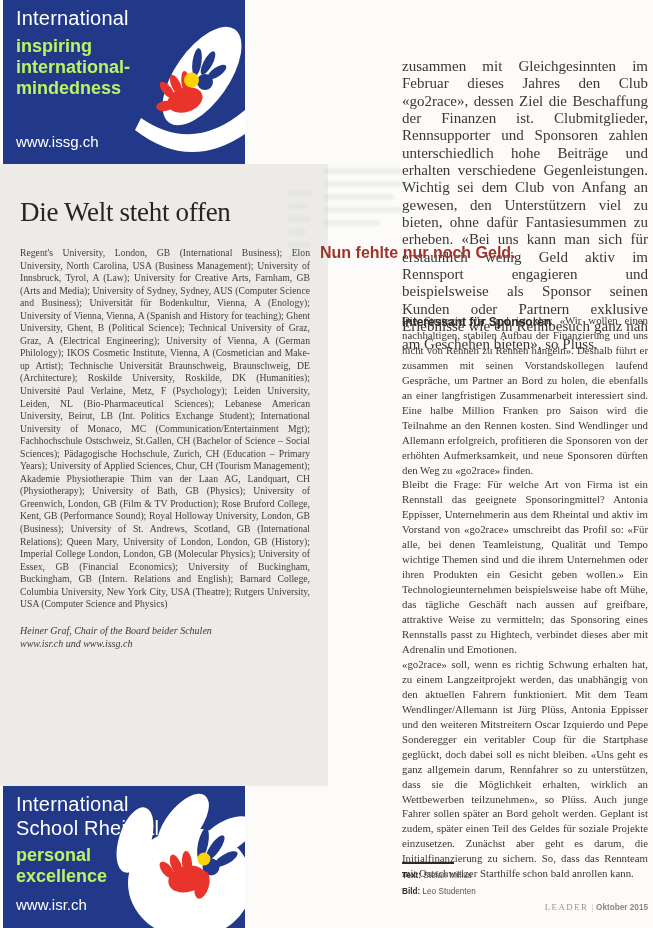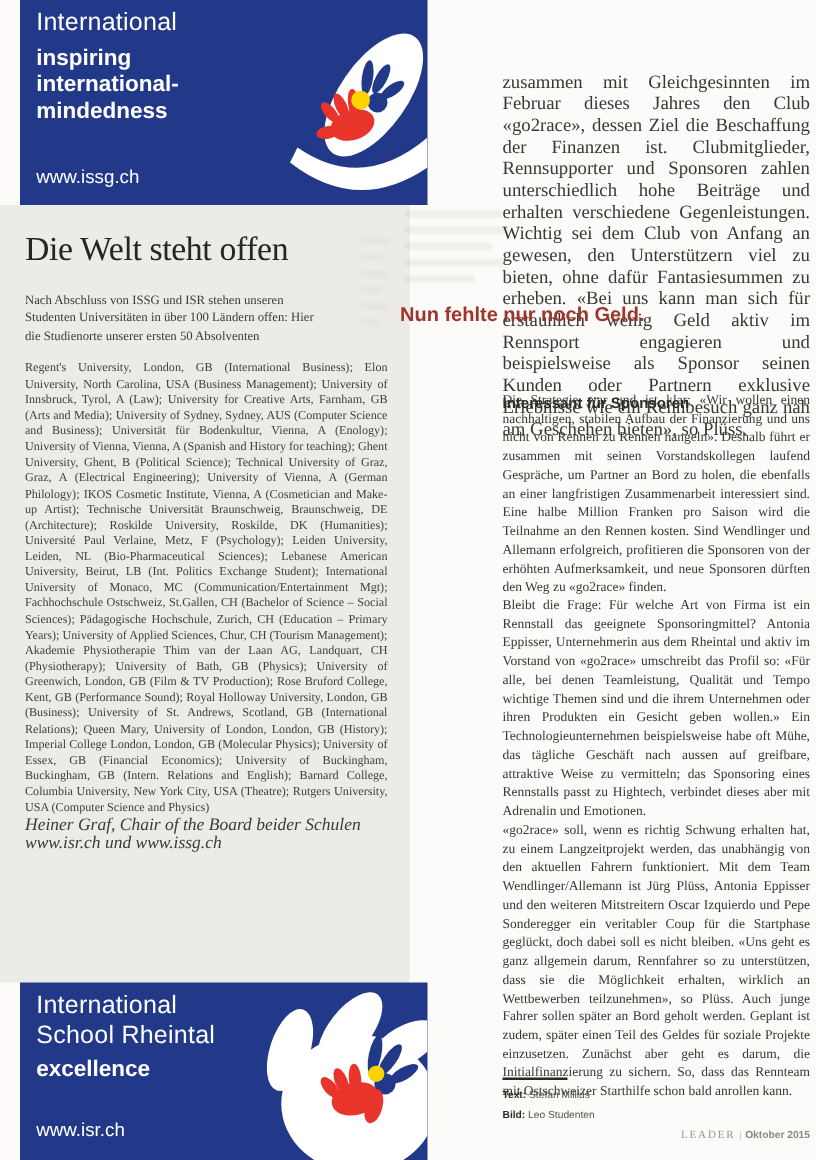--- a/index.html
+++ b/index.html
@@ -1,38 +1,38 @@
 <!DOCTYPE html>
 <html><head>
 <meta charset="utf-8">
 <style>
   html,body{margin:0;padding:0;background:#e9e9e7;}
   #page{position:relative;width:653px;height:928px;background:#fcfbf9;overflow:hidden;
         font-family:"Liberation Serif",serif;}
   
-  .banner{position:absolute;left:16px;width:326px;background:#22398a;overflow:hidden;}
+  .banner{position:absolute;left:3px;width:242px;background:#22398a;overflow:hidden;}
   .banner-top{top:0;height:164px;}
   .banner-bottom{top:786px;height:142px;}
   .b-inner{position:relative;z-index:3;padding:7px 0 0 13px;}
   .b-title{font-family:"Liberation Sans",sans-serif;font-weight:500;font-size:20px;
            line-height:23.5px;color:#ffffff;letter-spacing:.2px;}
   .b-tag{font-family:"Liberation Sans",sans-serif;font-weight:600;font-size:18px;
-         line-height:21px;color:#ffffff;margin-top:5px;}
+         line-height:21px;color:#bef264;margin-top:5px;}
   .b-url{position:absolute;left:13px;z-index:3;font-family:"Liberation Sans",sans-serif;
          font-weight:500;font-size:15px;color:#ffffff;}
   .banner-top .b-url{top:133px;}
   .banner-bottom .b-url{top:110px;}
   .logo-svg{position:absolute;top:0;right:0;z-index:2;}
   .gray-panel{position:absolute;left:0;top:164px;width:328px;height:622px;
-              background:#edebe8;box-sizing:border-box;padding:20px 18px 0 20px;}
+              background:#edebe8;box-sizing:border-box;padding:33px 18px 0 20px;}
   .ad-headline{font-family:"Liberation Serif",serif;font-size:27px;line-height:31px;
                font-weight:500;color:#262521;letter-spacing:-.3px;margin:0 0 19px 0;}
   .ad-intro{font-size:10.2px;line-height:14.4px;color:#3b3a36;width:236px;margin:0 0 12px 0;}
   .ad-list{font-size:9.7px;line-height:12.55px;color:#413f3b;text-align:justify;margin:0;}
-  .ad-sign{font-style:italic;font-size:14px;line-height:13.5px;color:#3b3a36;margin-top:1px;}
+  .ad-sign{font-style:italic;font-size:10px;line-height:13.5px;color:#3b3a36;margin-top:13px;}
   
   .article-carryover{position:absolute;left:402px;top:43px;width:246px;
         font-size:15px;line-height:17.35px;text-align:justify;color:#3a3834;}
   .crosshead{position:absolute;left:320px;top:241px;width:333px;
         font-family:"Liberation Sans",sans-serif;font-weight:700;font-size:16px;
         line-height:23px;color:#9d352c;}
   .subhead{position:absolute;left:402px;top:297px;font-family:"Liberation Sans",sans-serif;
         font-weight:700;font-size:12px;color:#2b2a26;margin-top:18px;}
   .article-body{position:absolute;left:402px;top:313px;width:246px;
         font-size:10.8px;line-height:14.95px;text-align:justify;color:#3a3834;}
@@ -79,21 +79,20 @@
         <div>inspiring</div>
         <div>international-</div>
         <div>mindedness</div>
       </div>
     </div>
     <div class="b-url">www.issg.ch</div>
   </div>
 
   <div class="gray-panel">
     <h1 class="ad-headline">Die Welt steht offen</h1>
-    <p class="ad-intro">Nach Abschluss von ISSG und ISR stehen unseren Studenten Universitäten in über 100 Ländern offen: Hier die Studienorte unserer ersten 50 Absolventen</p>
     <p class="ad-list">Regent's University, London, GB (International Business); Elon University, North Carolina, USA (Business Management); University of Innsbruck, Tyrol, A (Law); University for Creative Arts, Farnham, GB (Arts and Media); University of Sydney, Sydney, AUS (Computer Science and Business); Universität für Bodenkultur, Vienna, A (Enology); University of Vienna, Vienna, A (Spanish and History for teaching); Ghent University, Ghent, B (Political Science); Technical University of Graz, Graz, A (Electrical Engineering); University of Vienna, A (German Philology); IKOS Cosmetic Institute, Vienna, A (Cosmetician and Make-up Artist); Technische Universität Braunschweig, Braunschweig, DE (Architecture); Roskilde University, Roskilde, DK (Humanities); Université Paul Verlaine, Metz, F (Psychology); Leiden University, Leiden, NL (Bio-Pharmaceutical Sciences); Lebanese American University, Beirut, LB (Int. Politics Exchange Student); International University of Monaco, MC (Communication/Entertainment Mgt); Fachhochschule Ostschweiz, St.Gallen, CH (Bachelor of Science – Social Sciences); Pädagogische Hochschule, Zurich, CH (Education – Primary Years); University of Applied Sciences, Chur, CH (Tourism Management); Akademie Physiotherapie Thim van der Laan AG, Landquart, CH (Physiotherapy); University of Bath, GB (Physics); University of Greenwich, London, GB (Film &amp; TV Production); Rose Bruford College, Kent, GB (Performance Sound); Royal Holloway University, London, GB (Business); University of St. Andrews, Scotland, GB (International Relations); Queen Mary, University of London, London, GB (History); Imperial College London, London, GB (Molecular Physics); University of Essex, GB (Financial Economics); University of Buckingham, Buckingham, GB (Intern. Relations and English); Barnard College, Columbia University, New York City, USA (Theatre); Rutgers University, USA (Computer Science and Physics)</p>
     <div class="ad-sign">
       <div>Heiner Graf, Chair of the Board beider Schulen</div>
       <div>www.isr.ch und www.issg.ch</div>
     </div>
   </div>
 
   <div class="banner banner-bottom">
     <svg class="logo-svg" width="150" height="142" viewBox="0 0 150 142">
       <ellipse cx="40" cy="54" rx="16" ry="34" fill="#ffffff" transform="rotate(18 40 54)"></ellipse>
@@ -108,20 +107,21 @@
       <ellipse cx="72" cy="84" rx="5" ry="10" fill="#e8342b" transform="rotate(-40 72 84)"></ellipse>
       <ellipse cx="81" cy="79" rx="5" ry="11" fill="#e8342b" transform="rotate(-22 81 79)"></ellipse>
       <ellipse cx="92" cy="77" rx="5" ry="12" fill="#e8342b" transform="rotate(-5 92 77)"></ellipse>
       <ellipse cx="107" cy="99" rx="7" ry="14" fill="#e8342b" transform="rotate(15 107 99)"></ellipse>
       <circle cx="109" cy="73" r="6.5" fill="#ffd300"></circle>
     </svg>
     <div class="b-inner">
       <div class="b-title">International</div>
       <div class="b-title">School Rheintal</div>
       <div class="b-tag">
+        <div>personal</div>
         <div>excellence</div>
       </div>
     </div>
     <div class="b-url">www.isr.ch</div>
   </div>
 
   <div class="ghost" style="left:324px;top:168px;width:86px;">
     <i style="width:78px"></i>
       <i style="width:84px"></i>
       <i style="width:70px"></i>

